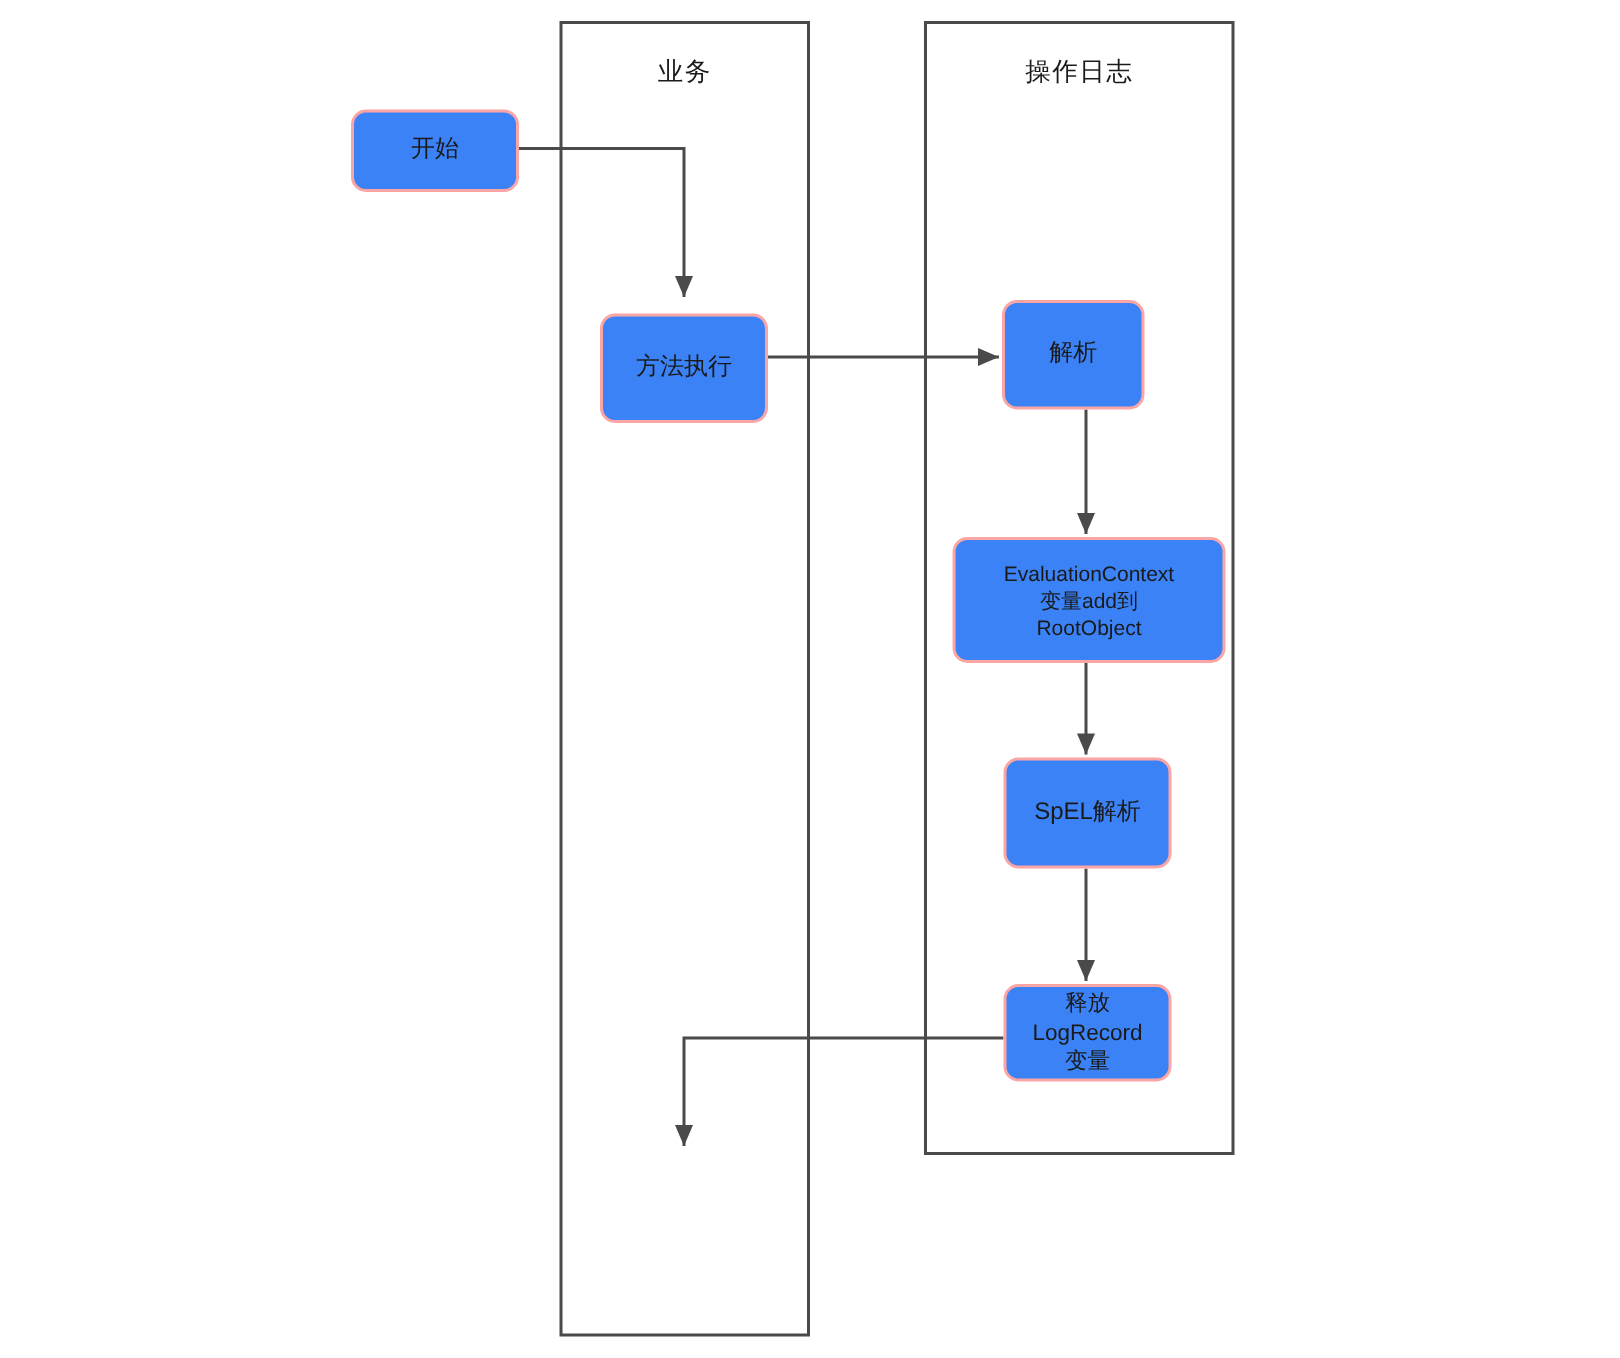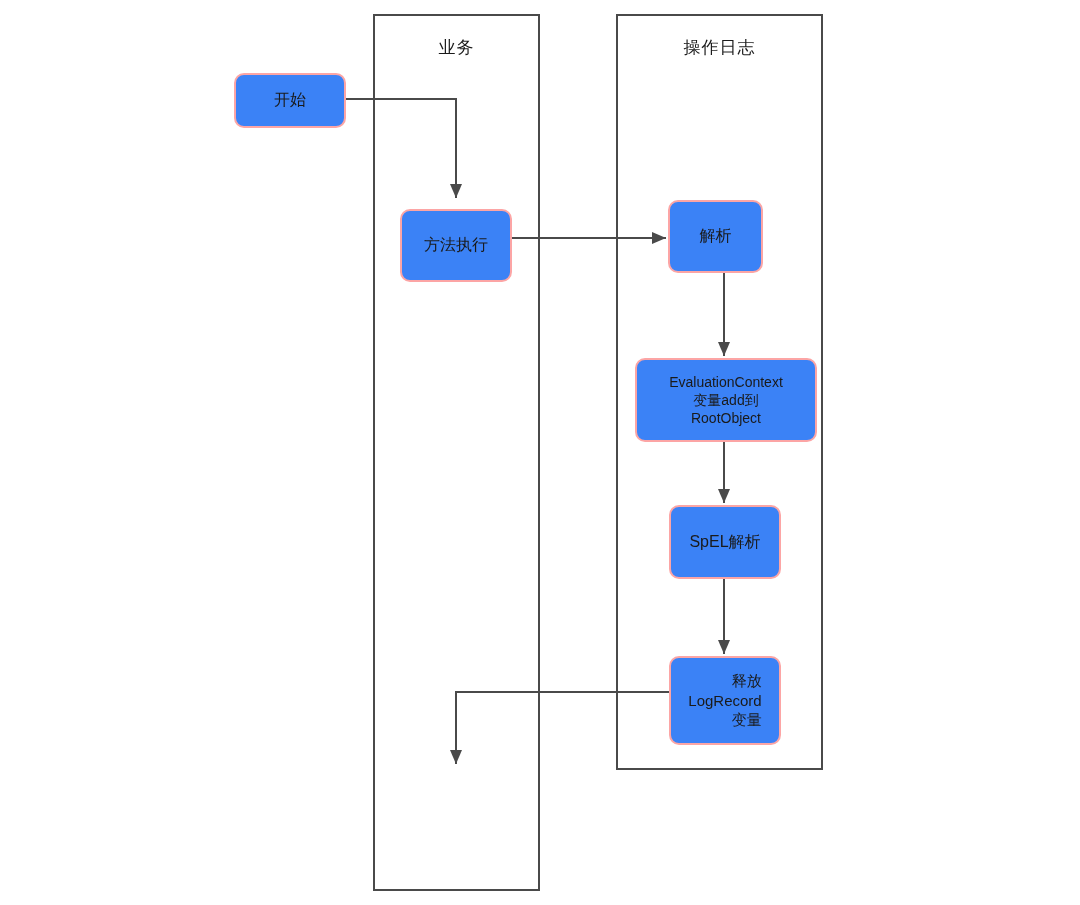--- a/index.html
+++ b/index.html
@@ -57,21 +57,21 @@
     font-size: 16px;
     line-height: 1.3;
     color: #1a1a1a;
     white-space: pre-line;
   }
   #node-start            { left: 234px; top: 73px;  width: 112px; height: 55px; }
   #node-method-execute   { left: 400px; top: 209px; width: 112px; height: 73px; }
   #node-parse            { left: 668px; top: 200px; width: 95px; height: 73px; }
   #node-evaluation-context { left: 635px; top: 358px; width: 182px; height: 84px; font-size: 14px; }
   #node-spel-parse       { left: 669px; top: 505px; width: 112px; height: 74px; }
-  #node-release-logrecord{ left: 669px; top: 656px; width: 112px; height: 89px; font-size: 15px; text-align: right; }
+  #node-release-logrecord{ left: 669px; top: 656px; width: 112px; height: 65px; font-size: 15px; }
   #node-end              { left: 399px; top: 766px; width: 113px; height: 84px; }
 </style>
 </head>
 <body>
 
 <div id="canvas">
 
   <div class="lane" id="lane-business">
     <div class="lane-label">业务</div>
   </div>

